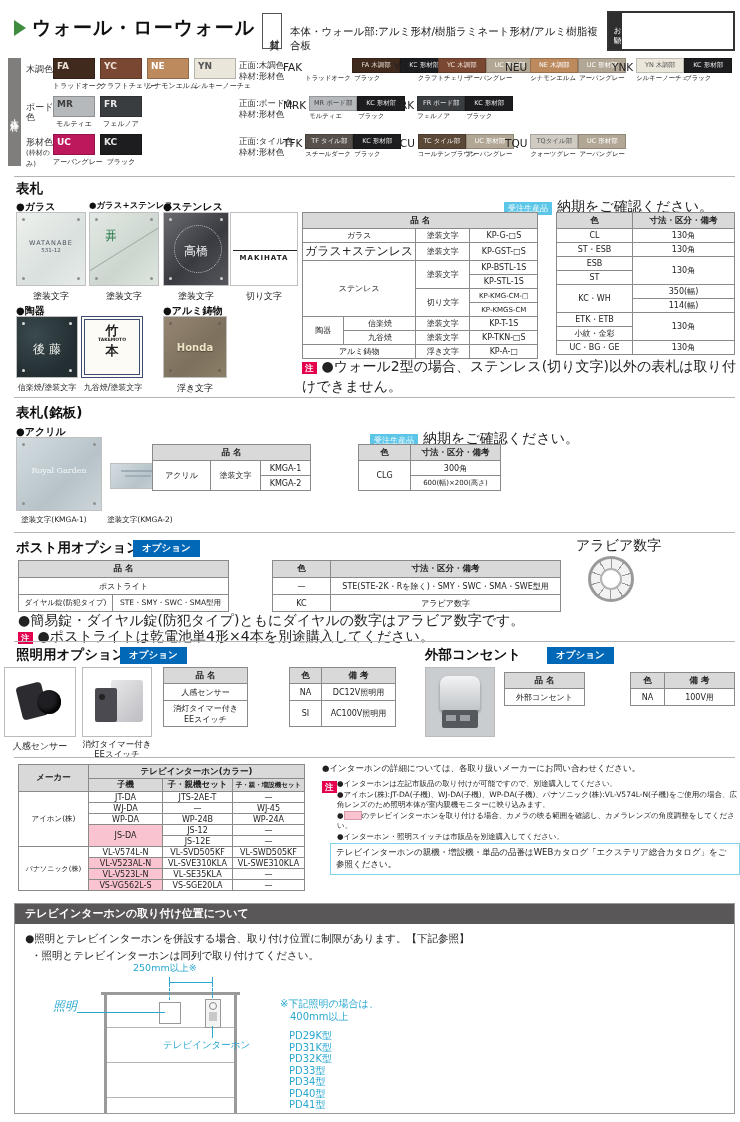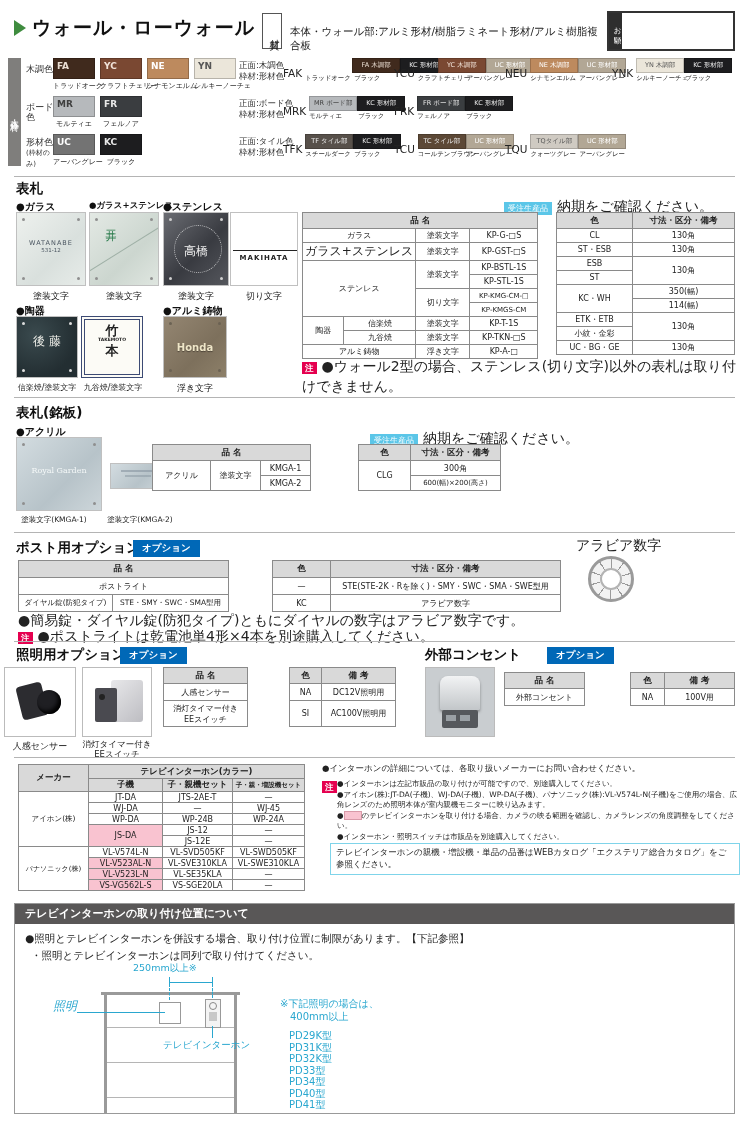--- a/index.html
+++ b/index.html
@@ -19,21 +19,21 @@
   .onegai-txt{font-size:8.5px;padding:4px 3px;line-height:11px;}
 
   
   .sidebar{background:#7f7e7c;color:#fff;font-size:8.5px;text-align:center;padding-top:6px;box-sizing:border-box;}
   .grp-label{font-size:9px;color:#333;line-height:10px;}
   .chip{height:21px;position:relative;border:1px solid rgba(0,0,0,.22);box-sizing:border-box;}
   .chip span{position:absolute;top:2px;left:3px;font-size:9px;font-weight:bold;}
   .sw-name{font-size:7px;text-align:center;white-space:nowrap;margin-top:2px;}
   .combo-head{font-size:8.5px;line-height:10.5px;color:#333;}
   .combo{display:flex;}
-  .combo-code{font-size:10.5px;color:#222;margin-right:3px;margin-top:9px;}
+  .combo-code{font-size:10.5px;color:#222;margin-right:3px;margin-top:3px;}
   .seg{width:48px;height:15px;font-size:6.5px;display:flex;align-items:center;justify-content:center;white-space:nowrap;overflow:hidden;border:1px solid rgba(0,0,0,.18);box-sizing:border-box;}
   .seg-name{width:49px;font-size:6.4px;white-space:nowrap;margin-top:1px;}
 
   
   .sec-title{font-size:13.5px;font-weight:bold;color:#111;}
   .grp-title{font-size:10px;font-weight:bold;color:#111;}
   .caption{font-size:9px;text-align:center;color:#222;}
   .badge-opt{background:#0068b7;color:#fff;font-size:9.5px;font-weight:bold;padding:2px 9px;display:inline-block;}
   .badge-order{background:#5bc6e8;color:#fff;font-size:8px;padding:1px 4px;display:inline-block;}
   .badge-note{background:#e5004f;color:#fff;font-size:8.5px;font-weight:bold;padding:0 3px;display:inline-block;line-height:12px;}
@@ -207,21 +207,21 @@
             <div class="seg-name">フェルノア</div>
             <div class="seg-name">ブラック</div>
           </div>
         </div>
     </div>
   </div>
 
   <div class="abs" style="left:0;top:134px;width:740px;height:38px;">
     <div class="abs grp-label" style="left:26px;top:3px;width:30px;"><span>形材色</span><br><span style="font-size:7px;">(枠材のみ)</span></div>
     <div class="abs" style="left:53px;top:0;width:42px;">
-        <div class="chip" style="background-color: #737373; color: rgb(255, 255, 255);">
+        <div class="chip" style="background-color: #be185d; color: rgb(255, 255, 255);">
           <span>UC</span>
         </div>
         <div class="sw-name">アーバングレー</div>
       </div>
     <div class="abs" style="left:100px;top:0;width:42px;">
         <div class="chip" style="background-color: rgb(29, 29, 31); color: rgb(232, 232, 232);">
           <span>KC</span>
         </div>
         <div class="sw-name">ブラック</div>
       </div>
@@ -311,21 +311,21 @@
   <div class="abs caption" style="left:230px;top:290px;width:68px;">切り文字</div>
 
   <div class="abs grp-title" style="left:16px;top:304px;">●陶器</div>
   <div class="abs grp-title" style="left:163px;top:304px;">●アルミ鋳物</div>
 
   <div class="plate p-shiga" style="left:16px;top:316px;width:62px;height:62px;">
     <span class="screw" style="left:5px;top:5px;background:#ddd;"></span>
       <span class="screw" style="right:5px;top:5px;background:#ddd;"></span>
       <span class="screw" style="left:5px;bottom:5px;background:#ddd;"></span>
       <span class="screw" style="right:5px;bottom:5px;background:#ddd;"></span>
-    <div style="position:absolute;width:100%;top:16px;text-align:center;color:#f0f0ea;font-size:12px;">後 藤</div>
+    <div style="position:absolute;width:100%;top:24px;text-align:center;color:#f0f0ea;font-size:12px;">後 藤</div>
   </div>
   <div class="plate p-kutani" style="left:81px;top:316px;width:62px;height:62px;">
     <div style="text-align:center;margin-top:4px;color:#222;line-height:1;">
       <div style="font-size:13px;font-weight:bold;">竹</div>
       <div style="font-size:4.5px;font-weight:bold;margin:1px 0;">TAKEMOTO</div>
       <div style="font-size:13px;font-weight:bold;">本</div>
     </div>
   </div>
   <div class="plate p-cast" style="left:163px;top:316px;width:64px;height:62px;">
     <span class="screw" style="left:5px;top:5px;background:#6b6253;"></span>

